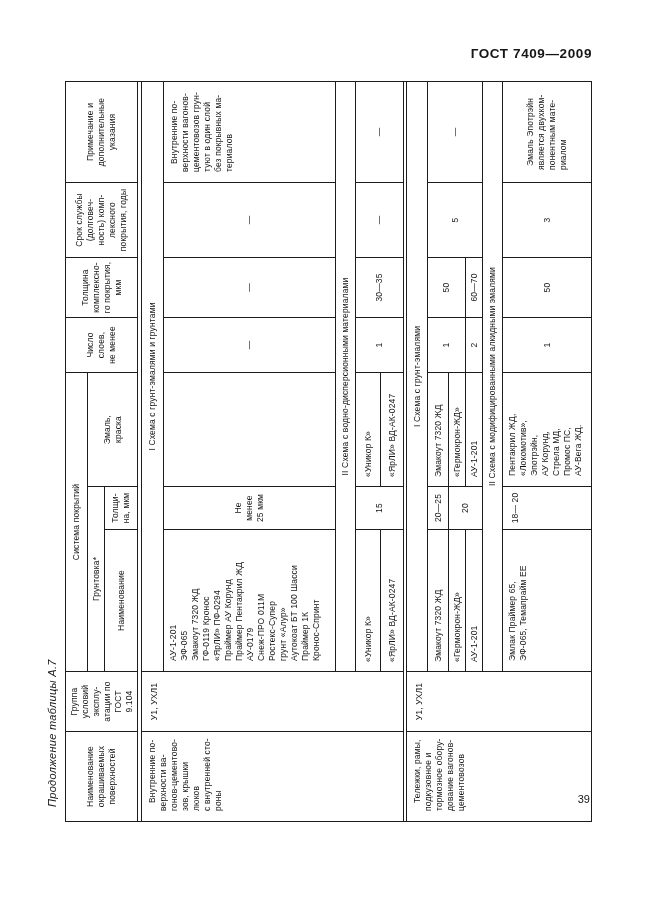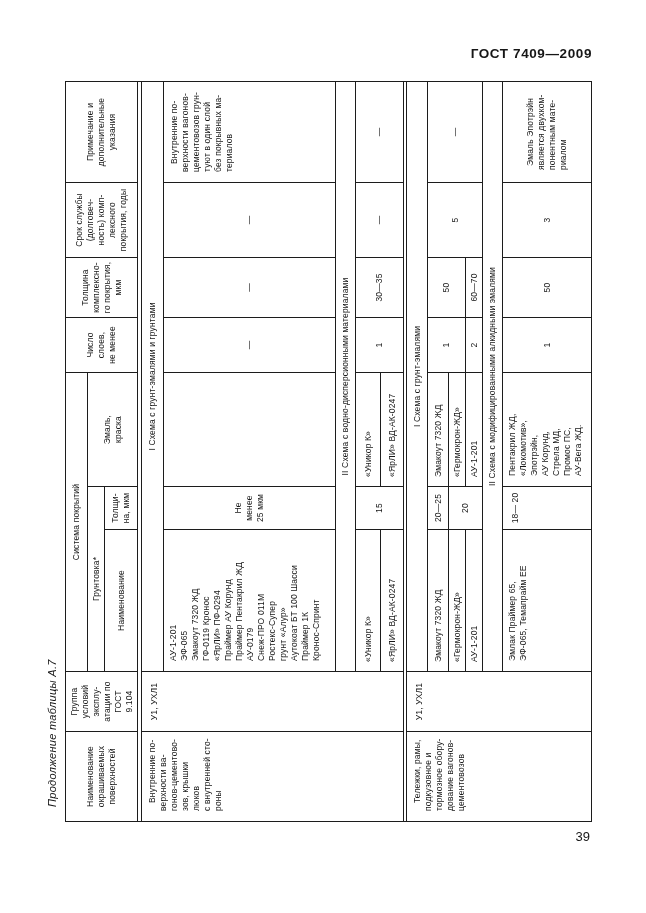--- a/index.html
+++ b/index.html
@@ -10,21 +10,21 @@
   }
   .gost-header {
     position:absolute; top:46px; right:54px;
     font-size:13.5px; font-weight:bold; letter-spacing:0.6px; white-space:nowrap;
   }
   .continuation {
     position:absolute; left:46px; top:807px;
     transform:rotate(-90deg); transform-origin:0 0;
     font-style:italic; font-size:11px; white-space:nowrap; letter-spacing:0.3px;
   }
-  .page-number { position:absolute; top:829px; right:56px; font-size:13px; }
+  .page-number { position:absolute; top:793px; right:56px; font-size:11px; }
 
   
   .table-rotated {
     position:absolute; left:0; top:0; width:740px; height:527px;
     transform:translate(65px, 822px) rotate(-90deg); transform-origin:0 0;
   }
   .grid {
     display:grid; width:740px; height:526px; box-sizing:content-box;
     grid-template-columns:90px 60px 142px 43px 114px 55px 60px 75px 101px;
     grid-template-rows:22px 17px 33px 4px 22px 172px 20px 25px 23px 3px 21px 21px 17px 17px 20px 89px;

